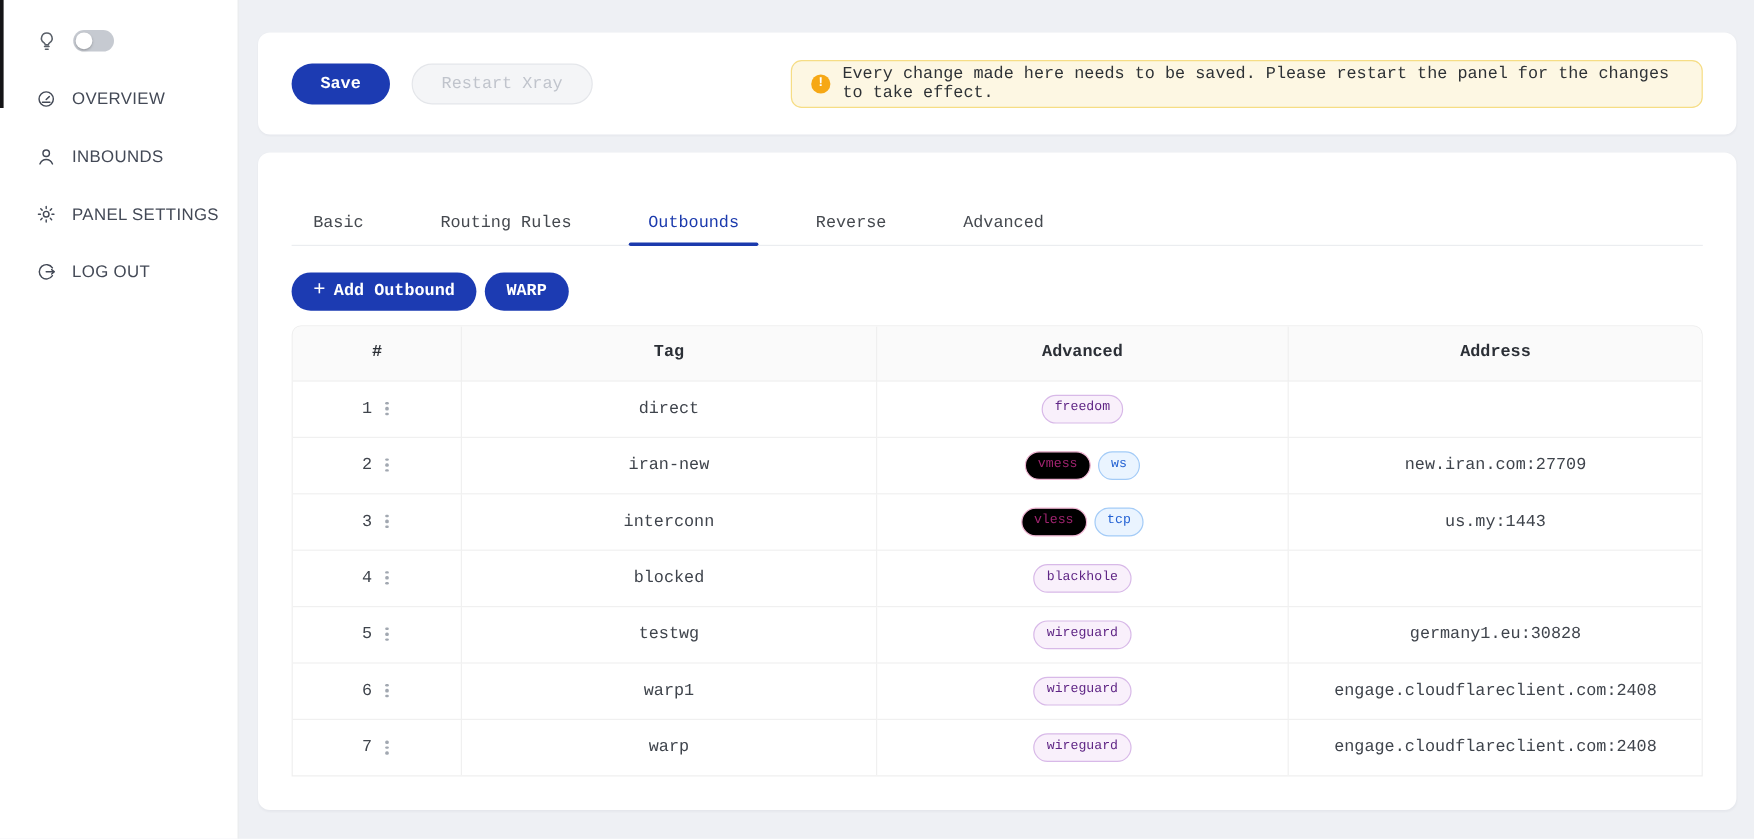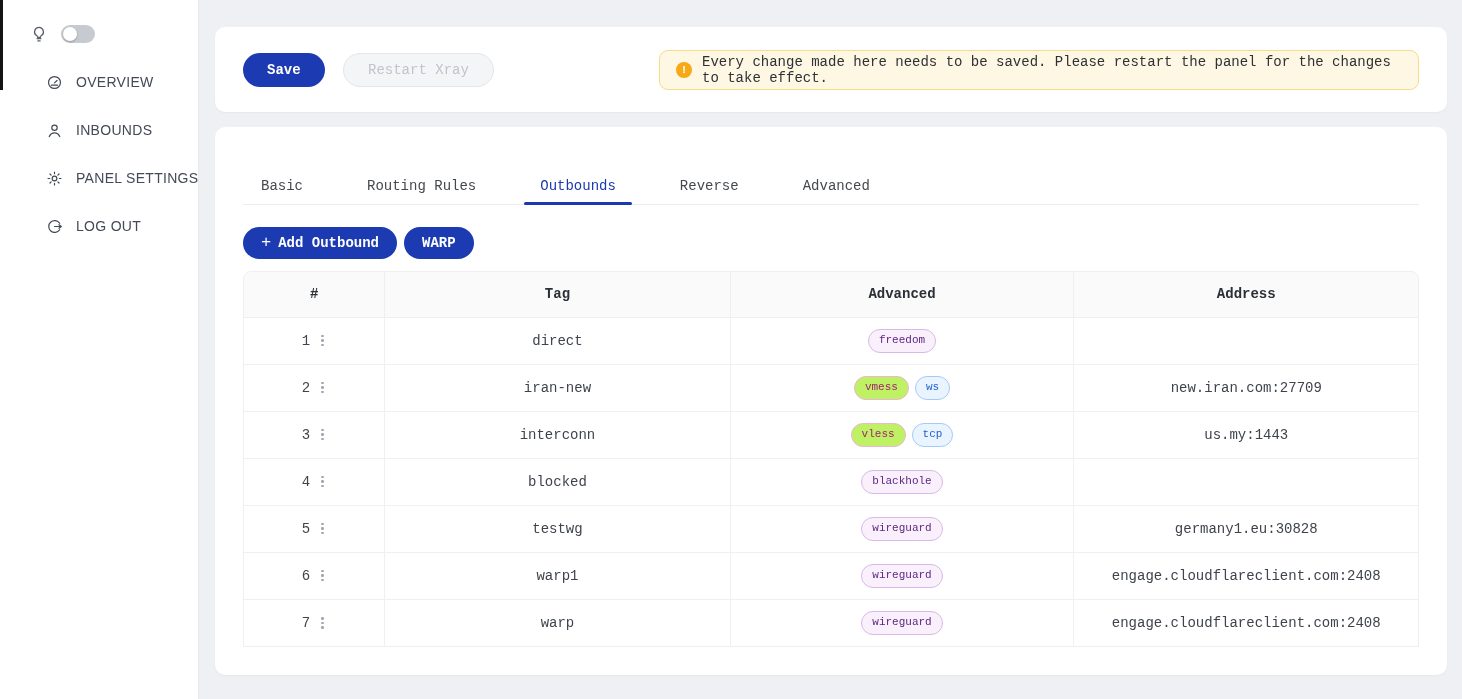--- a/index.html
+++ b/index.html
@@ -19,21 +19,21 @@
   .theme-row { display:flex; align-items:center; gap:13px; height:36px; padding-left:30px; color:#5a6069; }
   .switch {
     width:34px; height:18px; border-radius:9px; background:#c6cad1; position:relative; cursor:pointer;
   }
   .switch .knob {
     position:absolute; left:2px; top:2px; width:14px; height:14px; border-radius:50%; background:#ffffff;
     box-shadow:0 1px 2px rgba(0,0,0,.25);
   }
   .nav { margin-top:6px; }
   .nav-item {
-    height:48px; display:flex; align-items:center; gap:13px; padding-left:46px;
+    height:48px; display:flex; align-items:center; gap:13px; padding-left:30px;
     color:#434956; font-weight:500; letter-spacing:.3px; cursor:pointer; white-space:nowrap;
   }
   .nav-item.active {
     background:var(--primary,#14309e); color:#ffffff; height:40px; margin:4px 8px 4px 6px;
     padding-left:24px; border-radius:10px; font-weight:600;
   }
   .icon { display:inline-flex; align-items:center; justify-content:center; }
   .icon svg { width:17px; height:17px; fill:none; stroke:currentColor; stroke-width:1.7;
               stroke-linecap:round; stroke-linejoin:round; }
   .theme-row .icon svg { width:18px; height:18px; }
@@ -93,21 +93,21 @@
   .num-wrap { display:flex; align-items:center; justify-content:center; gap:8px; }
   .kebab { display:inline-flex; flex-direction:column; gap:2px; cursor:pointer; padding:3px; }
   .kebab i { width:2.5px; height:2.5px; border-radius:50%; background:#a2a8b1; }
 
   .badges { display:flex; align-items:center; justify-content:center; gap:6px; }
   .tag-badge {
     display:inline-block; border-radius:999px; padding:2px 10px 3px; font-size:11px; line-height:17px;
     border:1px solid transparent;
   }
   .tag-purple  { background:#f9f0fb; border-color:#d8b9e8; color:#5f2585; }
-  .tag-magenta { background:#bef264; border-color:#efb5d2; color:#a12470; }
+  .tag-magenta { background:#000000; border-color:#efb5d2; color:#a12470; }
   .tag-blue    { background:#eaf4ff; border-color:#a3cbf7; color:#2160d3; }
 </style>
 </head>
 <body>
 
 <div class="edge-artifact"></div>
 
 <aside class="sidebar">
   <div class="theme-row">
     <span class="icon">

